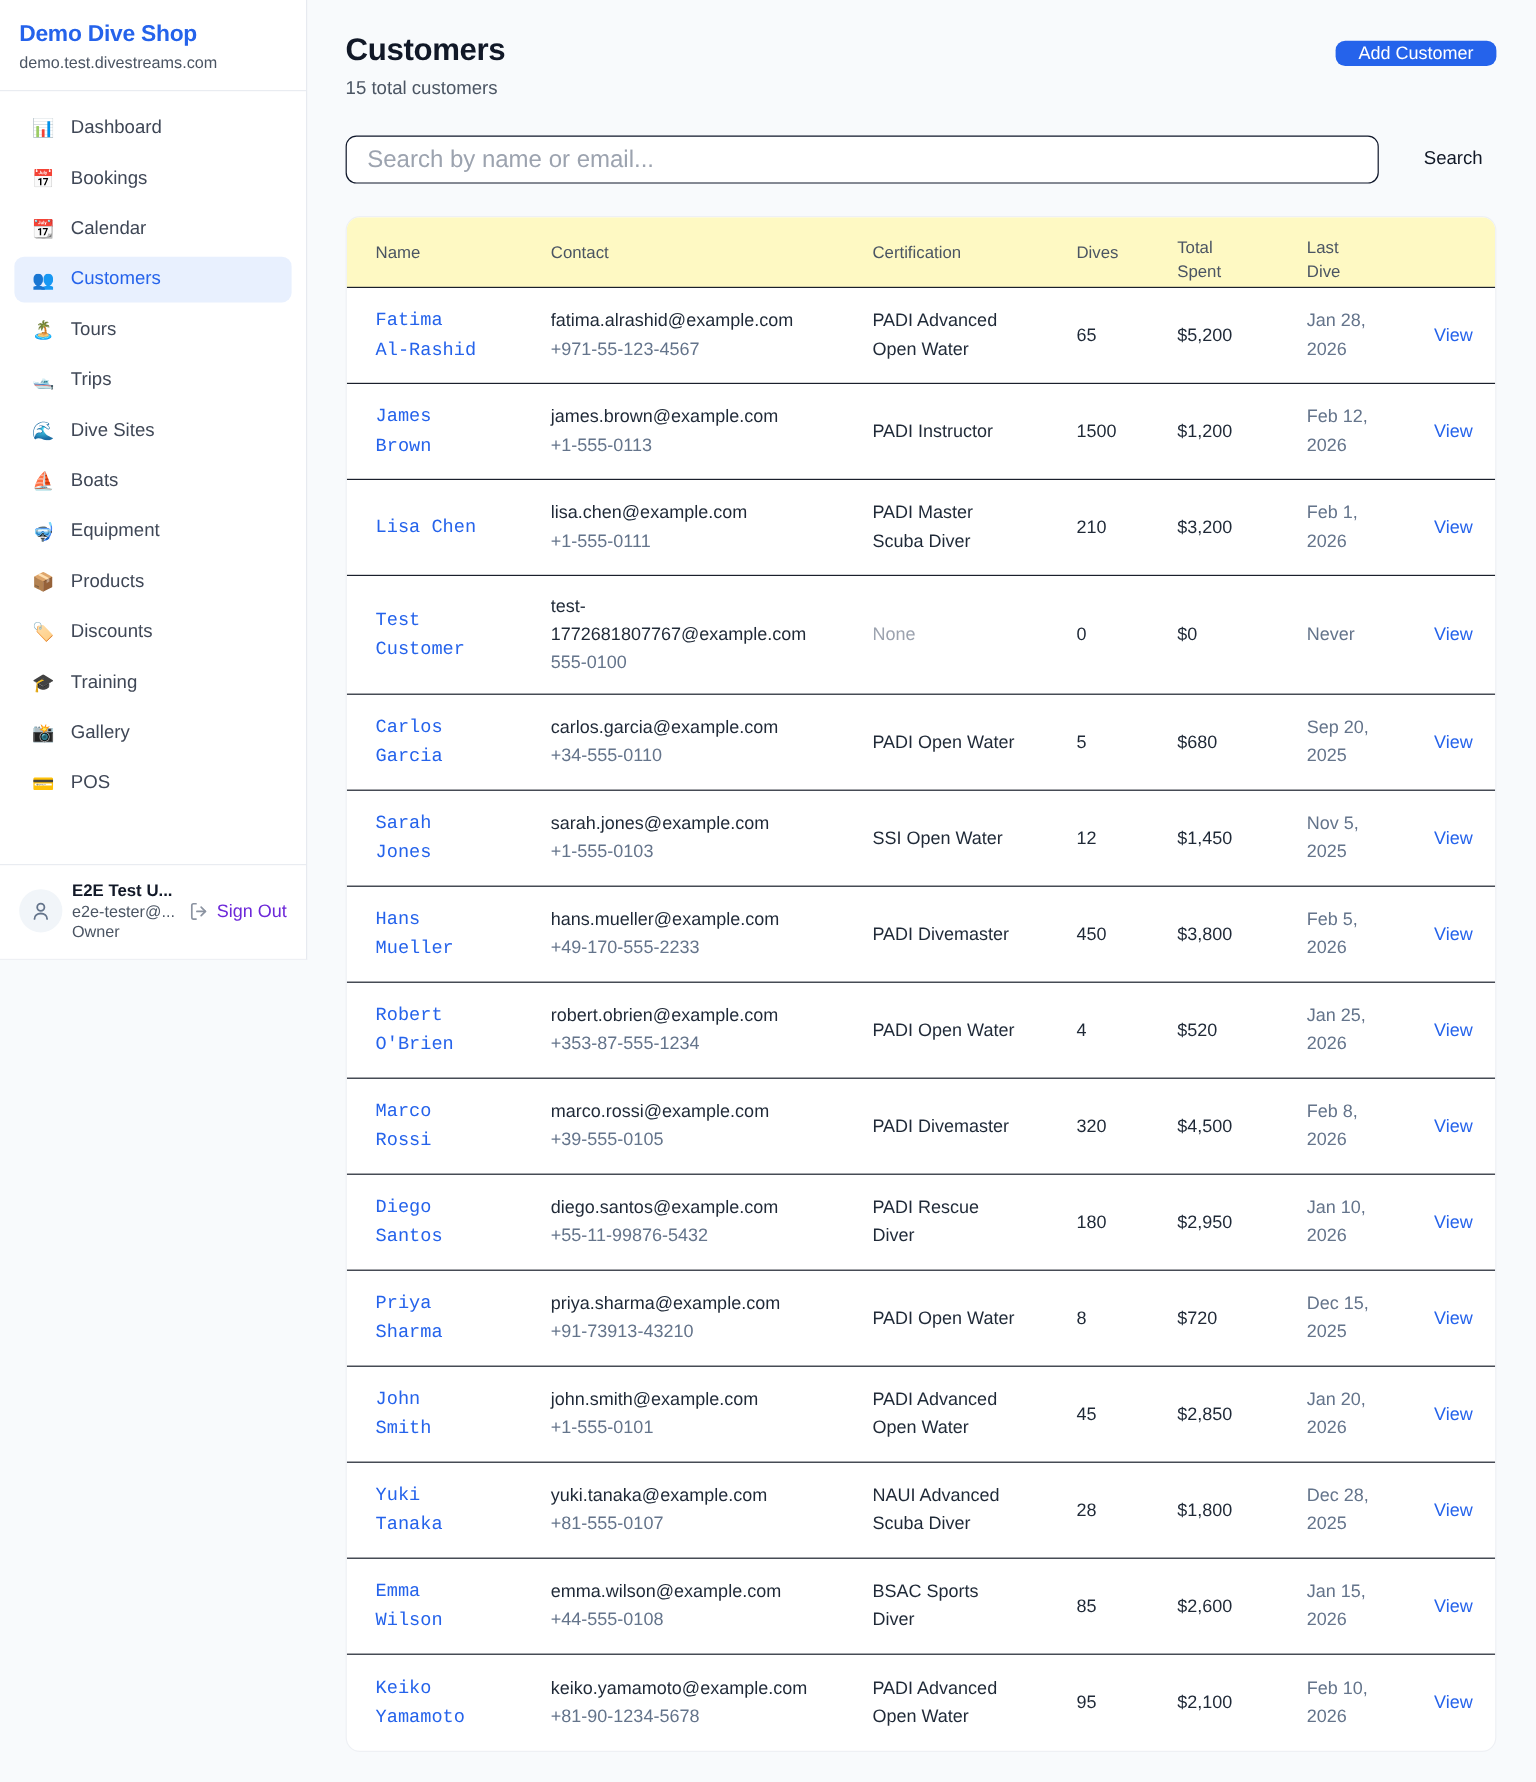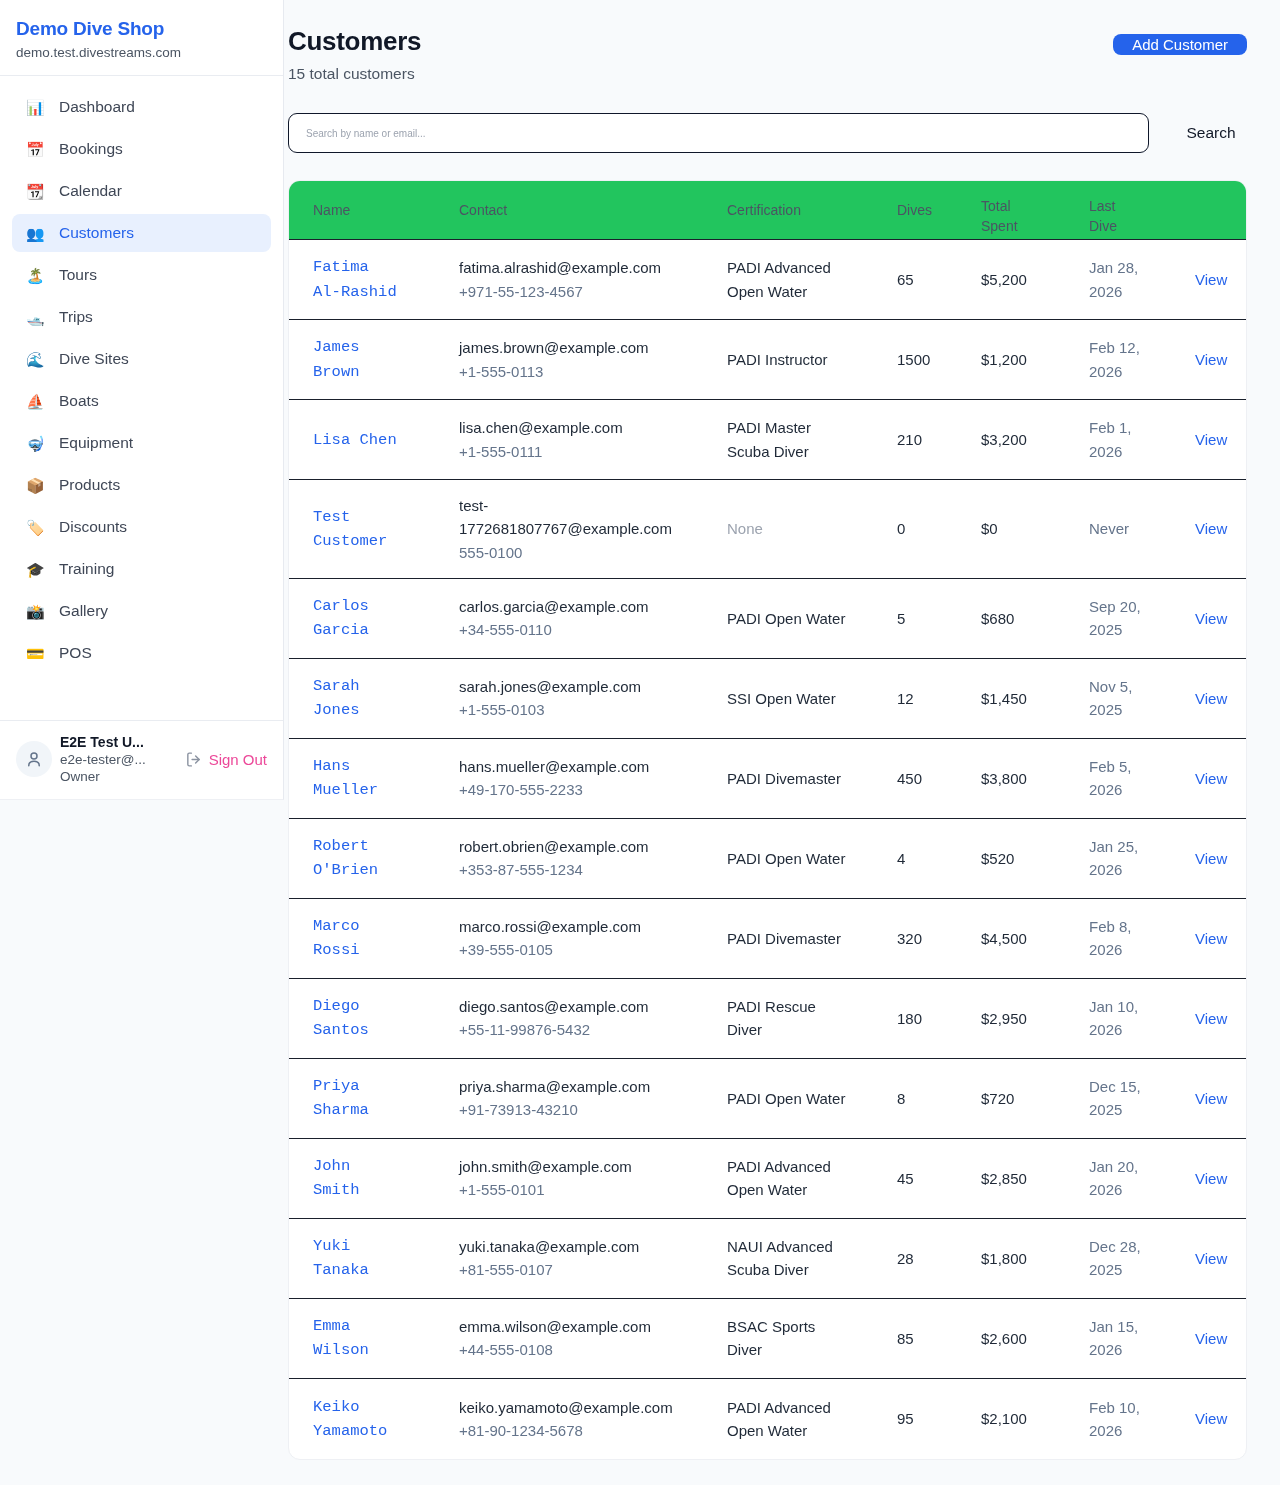--- a/index.html
+++ b/index.html
@@ -7,21 +7,21 @@
   body {
     min-height:1485px;
     background:#f8fafc;
     font-family:"Liberation Sans", sans-serif;
     color:#1f2937;
     position:relative;
   }
   
   .sidebar {
     position:absolute; left:0; top:0;
-    width:284px; height:800px;
+    width:256px; height:800px;
     background:#ffffff;
     border-right:1px solid #e7eaf0;
     border-bottom:1px solid #eef0f4;
   }
   .brand { padding:18px 16px 15px; border-bottom:1px solid #e9ecf1; }
   .brand-title { font-size:19px; font-weight:700; color:#2563eb; letter-spacing:-.2px; }
   .brand-domain { font-size:13.5px; color:#4b5563; margin-top:5px; }
   .nav { padding:12px 12px 0; }
   .nav-item {
     display:flex; align-items:center; gap:13px;
@@ -40,40 +40,40 @@
   .avatar {
     width:36px; height:36px; border-radius:50%;
     background:#f1f5f9; flex:0 0 36px;
     display:flex; align-items:center; justify-content:center;
   }
   .user-info { flex:1; min-width:0; }
   .user-name { font-size:14px; font-weight:700; color:#111827; }
   .user-email, .user-role { font-size:13.5px; color:#4b5563; margin-top:2px; }
   .signout {
     display:flex; align-items:center; gap:7px;
-    color:#ec4899; font-size:15px; cursor:pointer;
+    color:#6d28d9; font-size:15px; cursor:pointer;
     background:none; border:none; font-family:inherit;
     white-space:nowrap;
   }
   
   .main { position:absolute; left:256px; top:0; width:1024px; padding:26px 33px 26px 32px; }
   .page-head { display:flex; justify-content:space-between; align-items:flex-start; }
   .page-title { font-size:26px; font-weight:700; color:#111827; letter-spacing:-.3px; }
   .page-subtitle { font-size:15.5px; color:#4b5563; margin-top:8px; }
   .btn-primary {
     background:#2563eb; color:#ffffff; border:none;
     font-family:inherit; font-size:15px; font-weight:500;
     padding:2px 19px; border-radius:8px; cursor:pointer;
     margin-top:8px;
   }
   .search-row { display:flex; align-items:center; margin-top:30px; }
   .search-input {
     flex:1; height:40px;
     border:1.5px solid #0f172a; border-radius:9px;
-    padding:0 17px; font-size:10px; font-family:inherit;
+    padding:0 17px; font-size:20px; font-family:inherit;
     color:#111827; background:#ffffff; outline:none;
   }
   .search-input::placeholder { color:#9ca3af; }
   .btn-search {
     background:none; border:none; font-family:inherit;
     font-size:15.5px; color:#111827; cursor:pointer;
     padding:0 0 0 0; margin-left:26px; width:72px; text-align:center;
   }
   
   .table-card {
@@ -81,21 +81,21 @@
     border:1px solid #eef0f4; border-radius:12px;
     overflow:hidden;
   }
   .thead-row, .trow {
     display:grid;
     grid-template-columns:146px 268px 170px 84px 108px 92px 1fr;
     align-items:center;
     padding:0 24px;
   }
   .thead-row {
-    background:#22c55e; min-height:59px;
+    background:#fef9c3; min-height:59px;
     border-bottom:1px solid #1a202c;
     color:#4b5563; font-size:14px;
   }
   .th { padding-right:16px; line-height:1.45; }
   .th .narrow { display:inline-block; max-width:48px;margin-top:12px; }
   .trow { min-height:80px; border-bottom:1px solid #1a202c; padding-top:14px; padding-bottom:14px; }
   .table-card div.trow:last-of-type { border-bottom:none; }
   .cell { padding-right:16px; font-size:15px; line-height:1.55; }
   .cell.name a {
     color:#2563eb; font-size:15.5px; font-weight:500;

